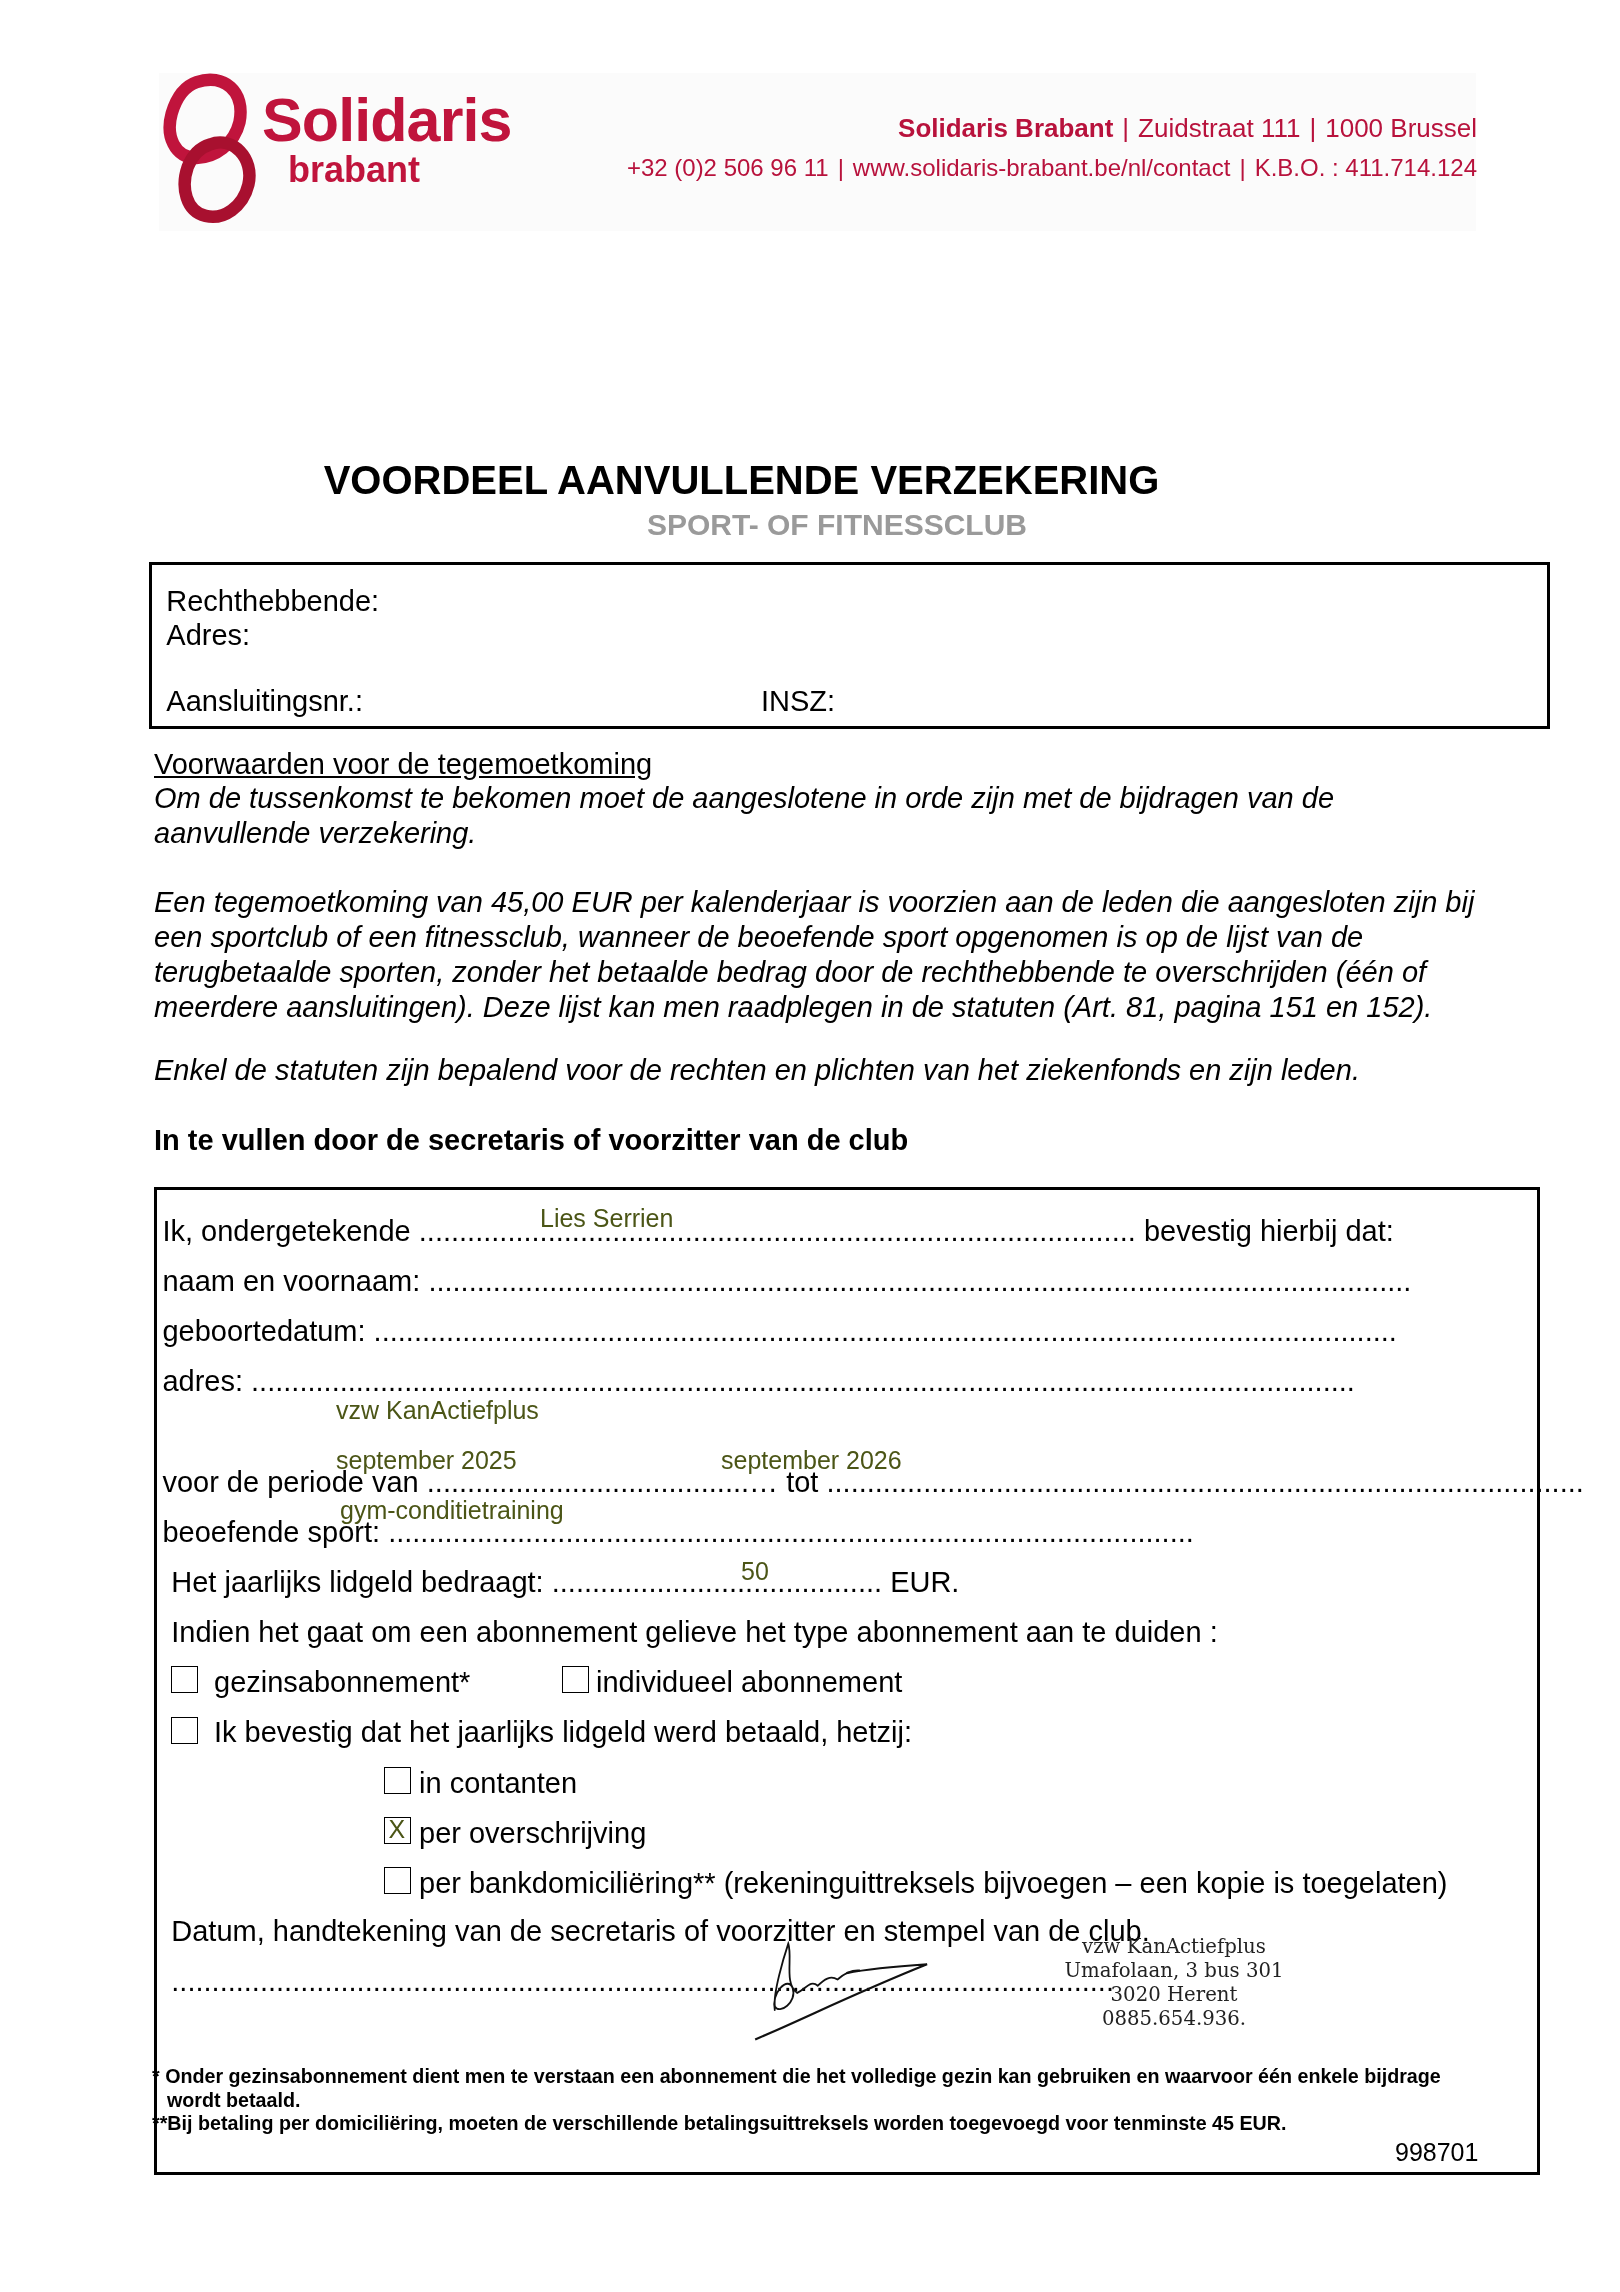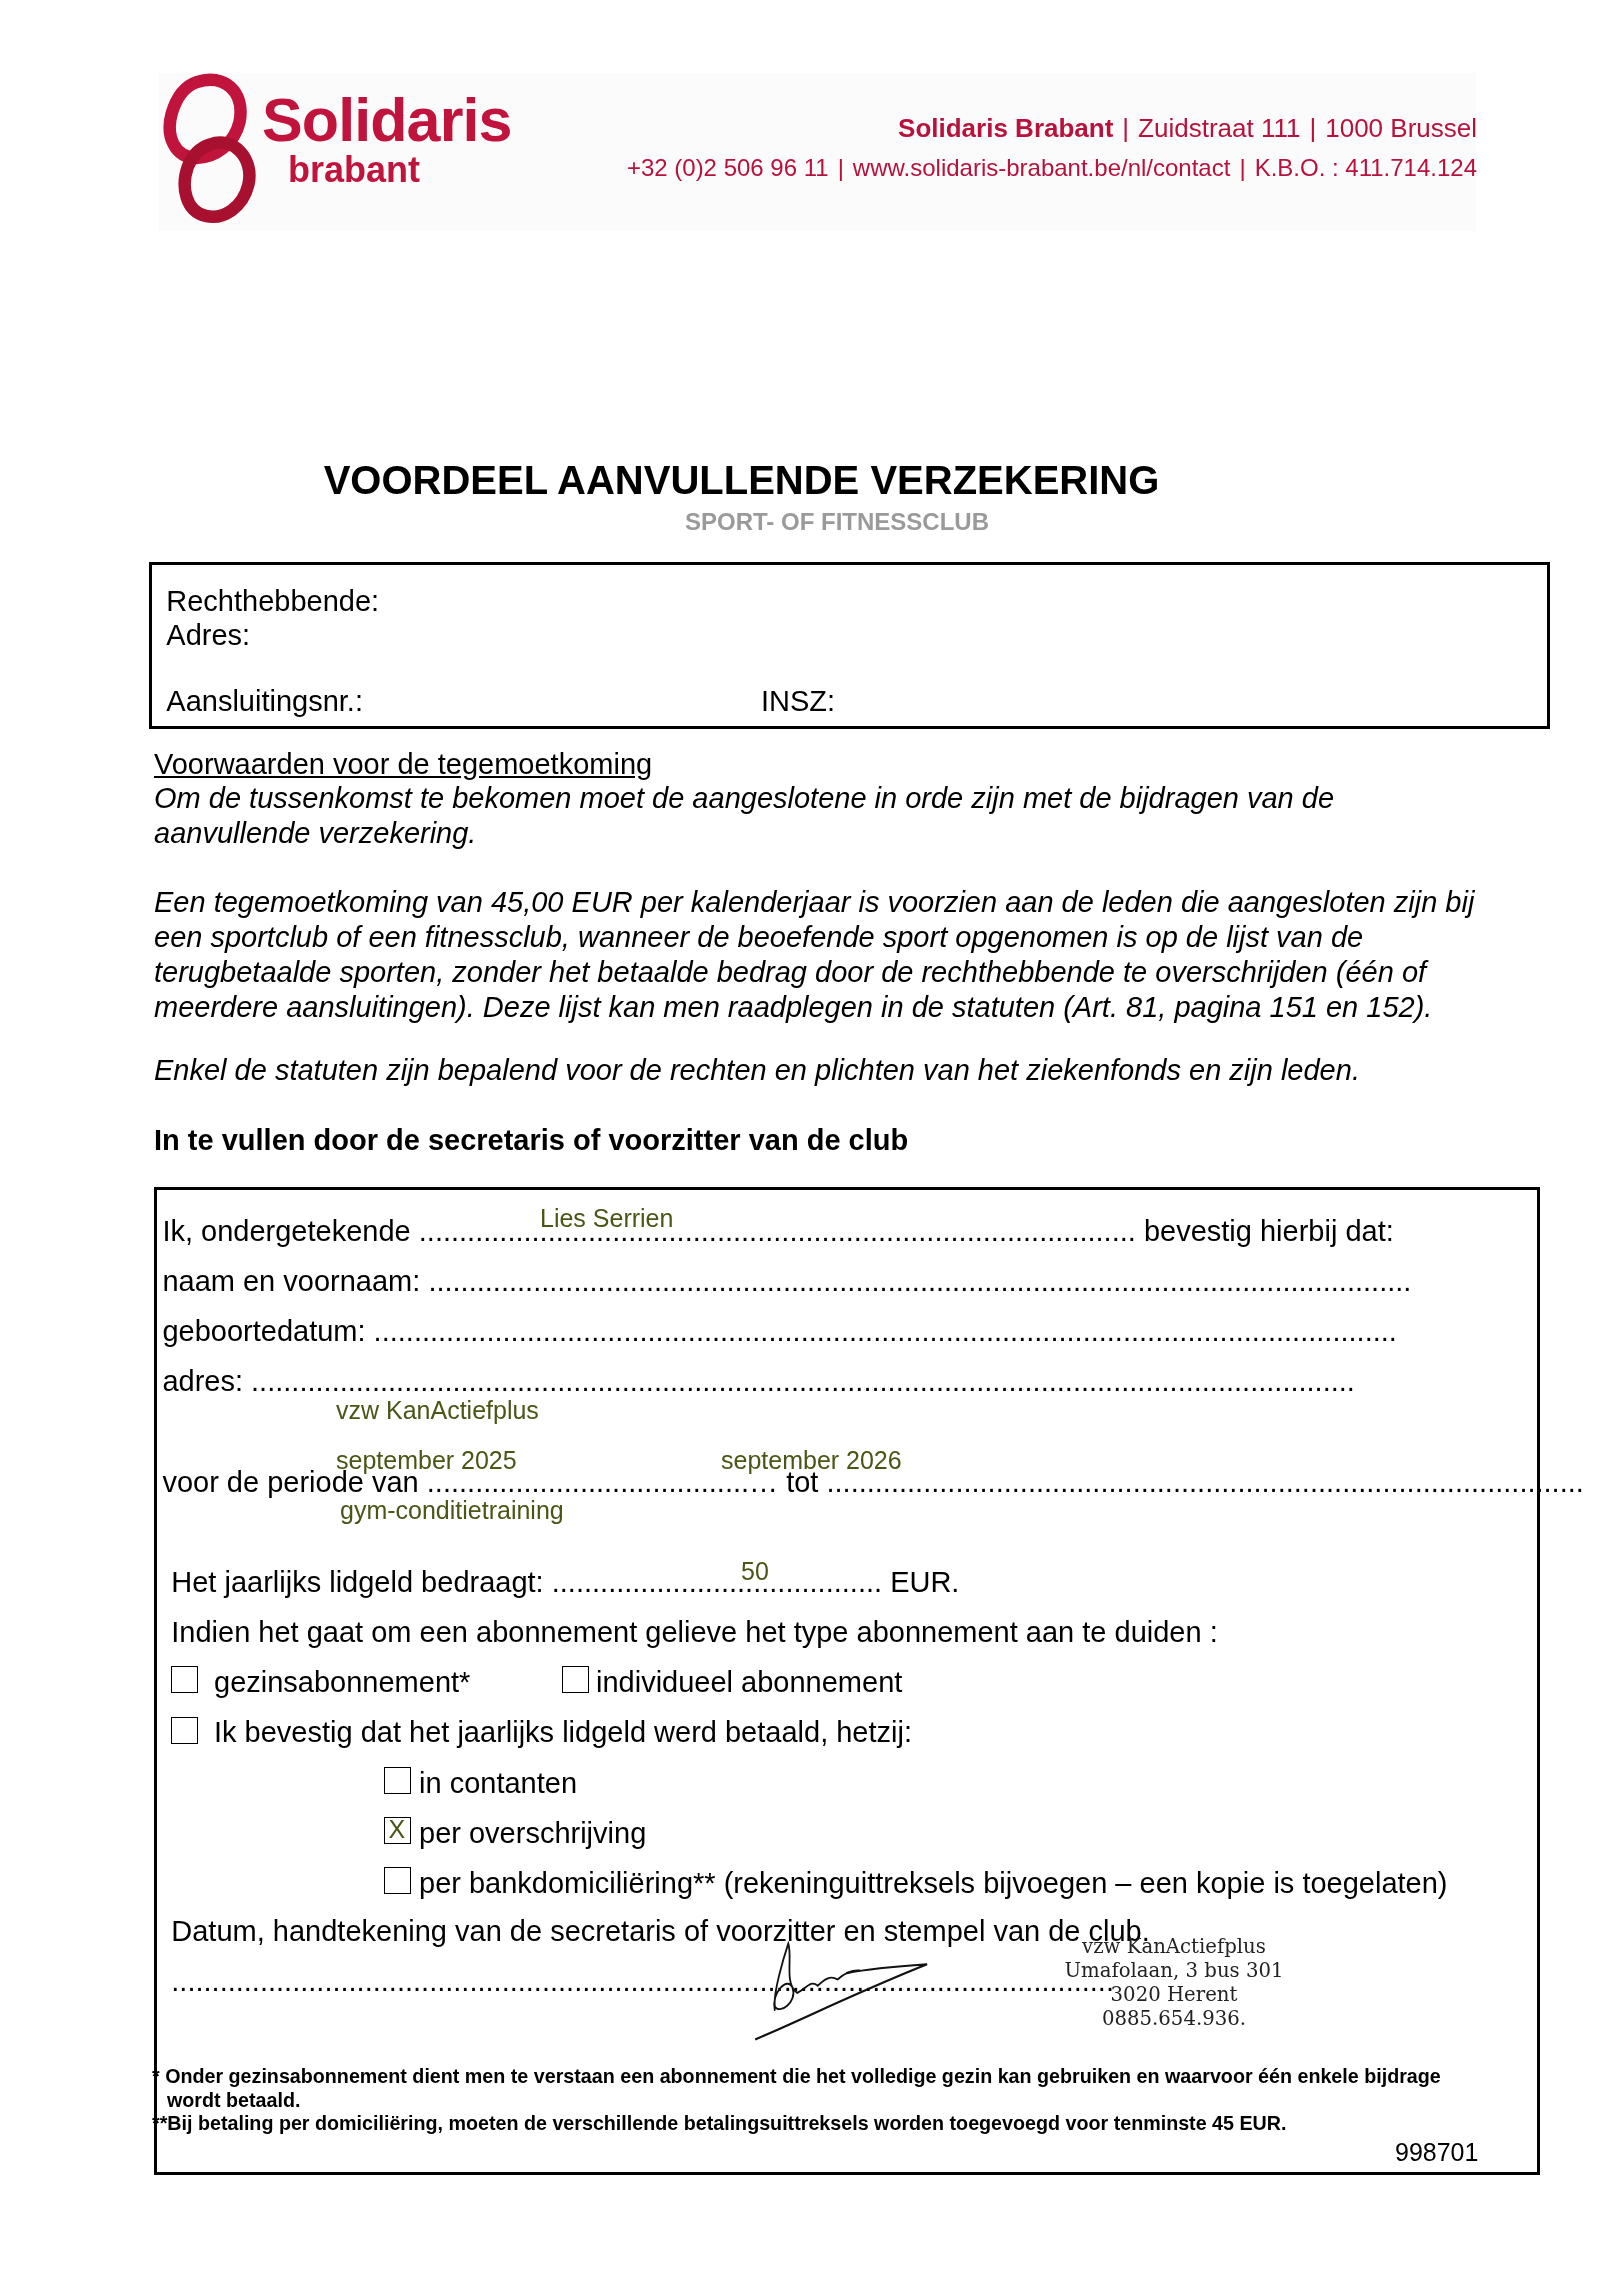--- a/index.html
+++ b/index.html
@@ -12,21 +12,21 @@
     .logo-mark { position: absolute; left: 161px; top: 73px; width: 107px; height: 152px; }
     .logo-word { position: absolute; left: 262px; top: 90px; font-size: 61px; color: #c0143c; font-weight: bold; letter-spacing: -0.9px; line-height: 1; }
     .logo-sub { position: absolute; left: 288px; top: 152px; font-size: 36px; color: #c0143c; font-weight: bold; line-height: 1; }
     .contact-1 { position: absolute; right: 143px; top: 115px; font-size: 26px; color: #b8123c; line-height: 1; text-align: right; }
     .contact-1 .brand { font-weight: bold; }
     .contact-2 { position: absolute; right: 143px; top: 156px; font-size: 24px; color: #b8123c; line-height: 1; text-align: right; }
     .sep { margin: 0 9px; }
 
     
     .title { position: absolute; left: 0; width: 1483px; top: 460px; text-align: center; font-size: 40px; font-weight: bold; line-height: 1; }
-    .subtitle { position: absolute; left: 0; width: 1620px; top: 510px; text-align: center; font-size: 24px; font-weight: bold; color: #9a9a9a; line-height: 1; padding-left: 54px; }
+    .subtitle { position: absolute; left: 0; width: 1620px; top: 510px; text-align: center; font-size: 30px; font-weight: bold; color: #9a9a9a; line-height: 1; padding-left: 54px; }
 
     
     .box1 { position: absolute; left: 149px; top: 562px; width: 1401px; height: 167px; border: 3.6px solid #000; }
     .lbl { font-size: 29px; line-height: 1; }
 
     
     .para { font-size: 29px; line-height: 35px; }
     .ital { font-style: italic; }
     .u { text-decoration: underline; }
     .b { font-weight: bold; }
@@ -118,20 +118,24 @@
 
   <div class="abs row" style="left:5.4px; top:278px;">
     <span>voor de periode van</span>
     <span class="dots">........................................…</span>
     <span>tot</span>
     <span class="dots">..............................................................................................</span>
   </div>
   <div class="fill" style="left:179px; top:258px;">september 2025</div>
   <div class="fill" style="left:564px; top:258px;">september 2026</div>
 
+  <div class="abs row" style="left:5.4px; top:328px;">
+    <span>beoefende sport:</span>
+    <span class="dots">....................................................................................................</span>
+  </div>
   <div class="fill" style="left:183px; top:308px;">gym-conditietraining</div>
 
   <div class="abs row" style="left:14.3px; top:378px;">
     <span>Het jaarlijks lidgeld bedraagt:</span>
     <span class="dots">.........................................</span>
     <span>EUR.</span>
   </div>
   <div class="fill" style="left:584px; top:369px;">50</div>
 
   <div class="abs row" style="left:14.3px; top:428px;">Indien het gaat om een abonnement gelieve het type abonnement aan te duiden :</div>

